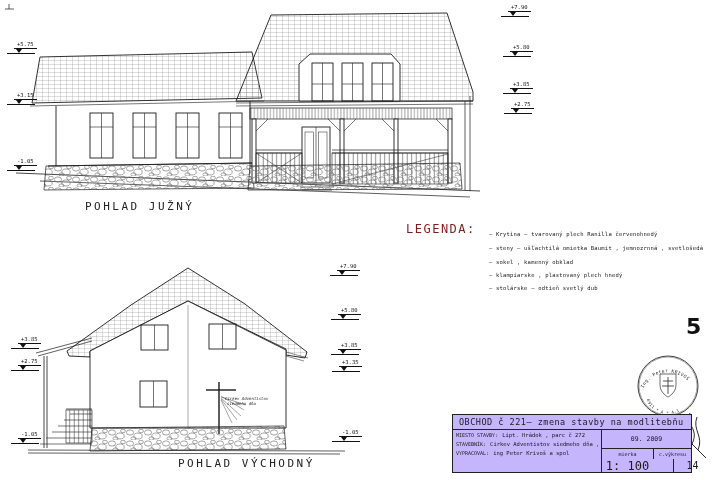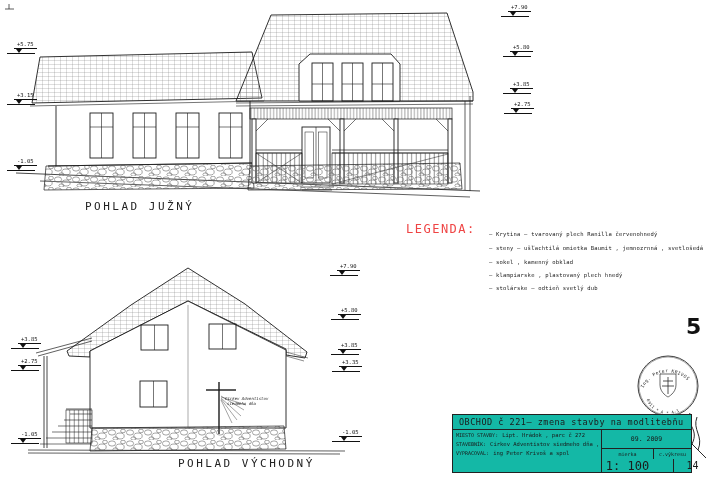--- a/index.html
+++ b/index.html
@@ -1,30 +1,30 @@
 <!DOCTYPE html>
 <html><head>
 <meta charset="utf-8">
 <style>
   html,body{margin:0;padding:0;background:#e8e8e8;}
   #canvas{position:relative;width:720px;height:480px;background:#ffffff;overflow:hidden;
           font-family:"DejaVu Sans Mono",monospace;color:#1b1b1b;}
   #lineart{position:absolute;left:0;top:0;}
   .viewlabel{position:absolute;font-size:11px;letter-spacing:2.5px;white-space:nowrap;color:#222;}
-  .legendtitle{position:absolute;left:406px;top:222px;font-size:12px;letter-spacing:1.5px;color:#ef4444;}
+  .legendtitle{position:absolute;left:406px;top:222px;font-size:12px;letter-spacing:1.5px;color:#7f1d1d;}
   .legenditem{position:absolute;left:489px;font-size:5.5px;letter-spacing:.2px;white-space:nowrap;color:#222;}
   .lvl{position:absolute;font-size:5.5px;line-height:6px;color:#111;}
   .lvl .t{display:inline-block;border-bottom:1px solid #111;padding:0 3px 1px 3px;white-space:nowrap;}
   .lvl::after{content:"";position:absolute;left:2px;top:8px;width:0;height:0;
               border-left:3px solid transparent;border-right:3px solid transparent;border-top:4px solid #111;}
   .lvl::before{content:"";position:absolute;left:-7px;top:12px;width:28px;border-top:1px solid #111;}
   .crosstext{position:absolute;font-size:4px;font-style:italic;line-height:4.5px;color:#222;white-space:nowrap;}
   .pagenum{position:absolute;left:686px;top:314px;font-family:"DejaVu Sans",sans-serif;font-weight:bold;font-size:22px;color:#111;}
   
-  #tblock{position:absolute;left:452px;top:414px;width:240px;height:59px;background:#14b8a6;border:1.2px solid #222;box-sizing:border-box;}
+  #tblock{position:absolute;left:452px;top:414px;width:240px;height:59px;background:#c4b5fd;border:1.2px solid #222;box-sizing:border-box;}
   #tblock .cell{position:absolute;box-sizing:border-box;white-space:nowrap;overflow:hidden;}
   .tb-title{left:0;top:0;width:238px;height:15px;border-bottom:1px solid #222;font-size:8.5px;letter-spacing:.5px;
             display:flex;align-items:center;padding-left:6px;}
   .tb-row{font-size:5px;display:flex;align-items:center;gap:4px;padding-left:3px;}
   .tb-val{font-size:5.5px;}
   .tb-name{left:0;top:42px;width:148px;height:15px;font-size:7.5px;letter-spacing:1px;display:flex;align-items:center;justify-content:center;border-top:1px solid #222;}
   .tb-date{left:148px;top:15px;width:90px;height:18px;border-left:1px solid #222;font-size:6.5px;display:flex;align-items:center;justify-content:center;}
   .tb-mlabel{left:148px;top:33px;width:52px;height:11px;border-left:1px solid #222;border-top:1px solid #222;font-size:5px;display:flex;align-items:center;justify-content:center;}
   .tb-slabel{left:200px;top:33px;width:38px;height:11px;border-left:1px solid #222;border-top:1px solid #222;font-size:5px;display:flex;align-items:center;justify-content:center;}
   .tb-mval{left:148px;top:44px;width:52px;height:13px;border-left:1px solid #222;font-size:12px;display:flex;align-items:center;justify-content:center;}

